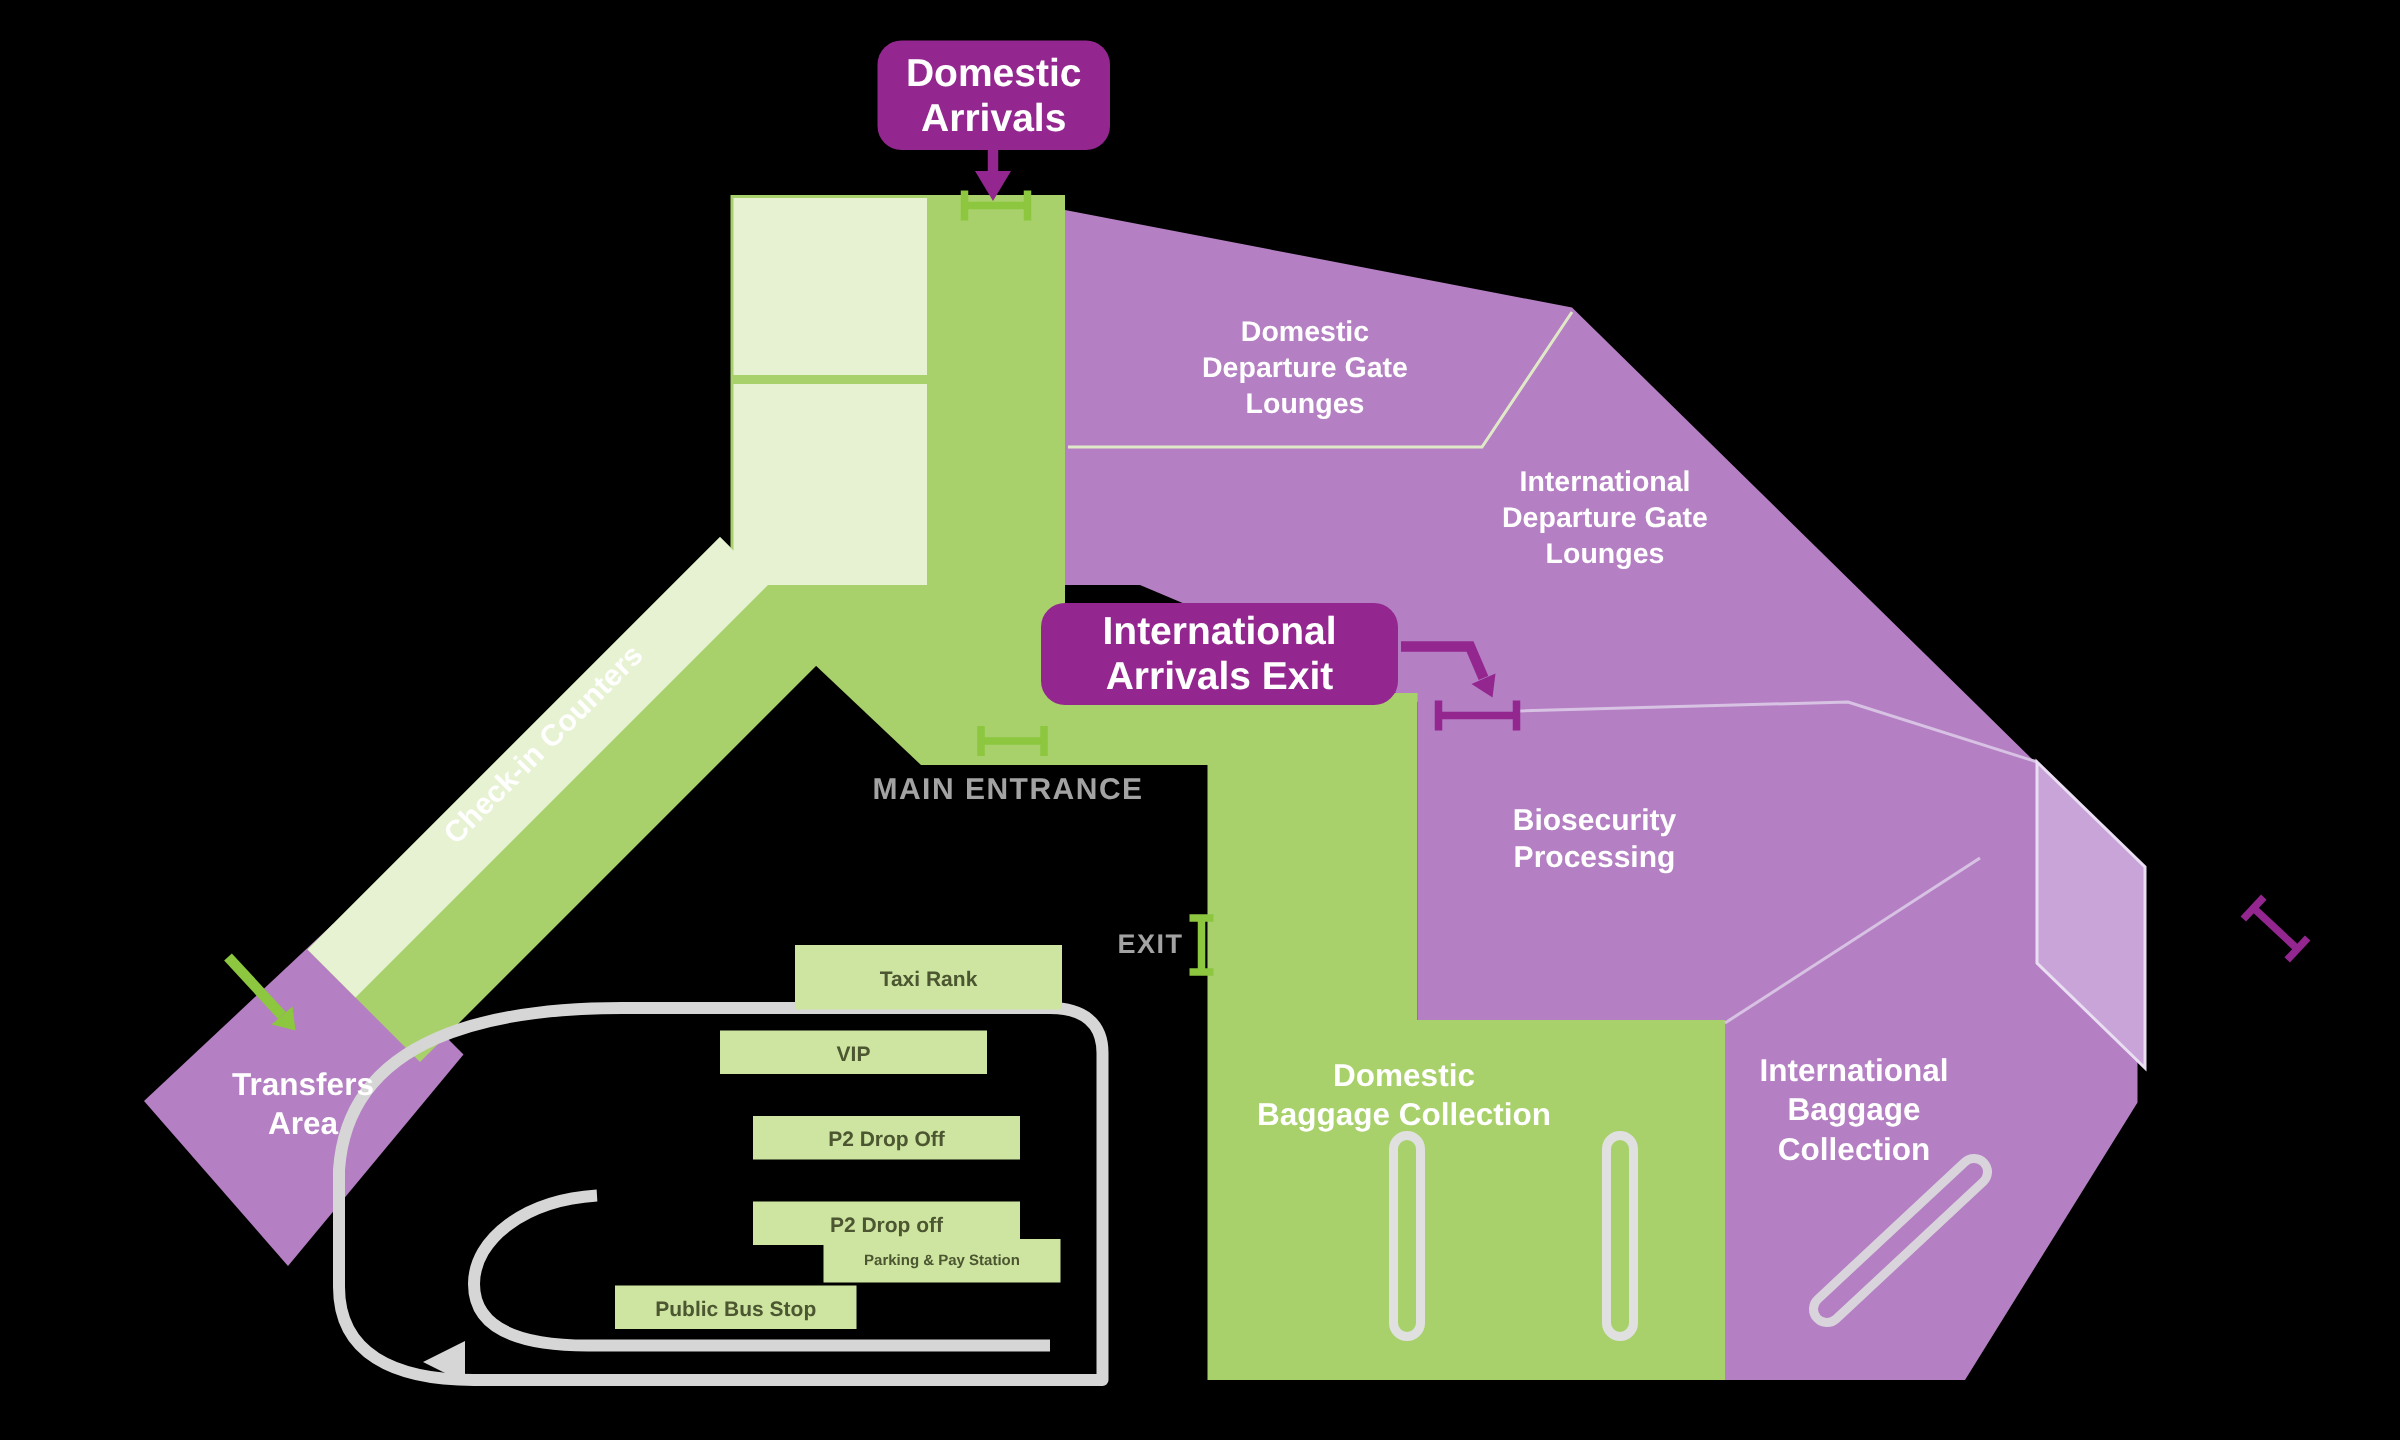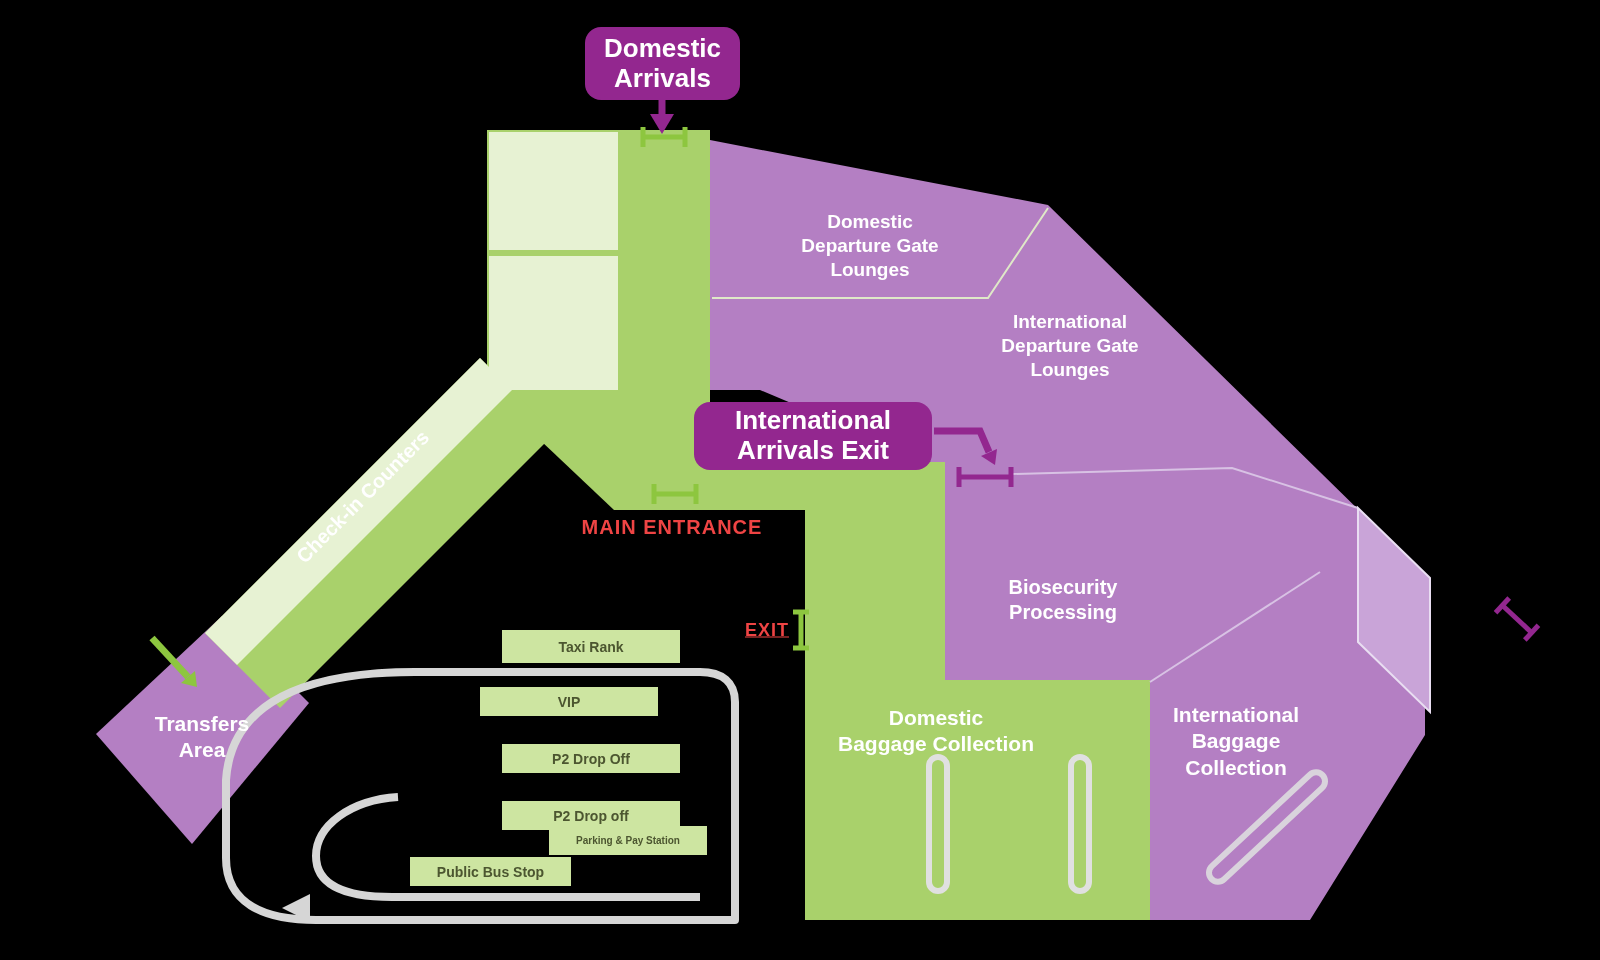--- a/index.html
+++ b/index.html
@@ -22,21 +22,21 @@
   }
   .stage svg{position:absolute;left:0;top:0;}
   .lbl{
     position:absolute;transform:translate(-50%,-50%);
     white-space:pre-line;text-align:center;line-height:1.25;
     font-weight:700;color:var(--white);pointer-events:none;
   }
   .lbl.rot45{transform:translate(-50%,-50%) rotate(-45deg);}
   .magenta-lbl{
     position:absolute;transform:translate(-50%,-50%);
-    color:#ef4444;font-weight:800;letter-spacing:1px;white-space:nowrap;
+    color:#a3a3a3;font-weight:800;letter-spacing:1px;white-space:nowrap;
   }
   .badge{
     position:absolute;background:var(--magenta);border-radius:16px;
     display:flex;align-items:center;justify-content:center;
     color:var(--white);font-weight:800;text-align:center;
     white-space:pre-line;line-height:1.15;
   }
   .jucy{
     position:absolute;background:var(--bright-green);border-radius:50%;
     display:flex;align-items:center;justify-content:center;
@@ -130,34 +130,34 @@
 Arrivals</div>
   <div class="badge" style="left:694px;top:402px;width:238px;height:68px;font-size:26px;">International
 Arrivals Exit</div>
 
   <div class="lbl" style="left:870px;top:246px;font-size:19px;">Domestic
 Departure Gate
 Lounges</div>
   <div class="lbl" style="left:1070px;top:346px;font-size:19px;">International
 Departure Gate
 Lounges</div>
-  <div class="lbl" style="left:1063px;top:600px;font-size:20px;">Biosecurity
+  <div class="lbl" style="left:1063px;top:560px;font-size:20px;">Biosecurity
 Processing</div>
   <div class="lbl" style="left:936px;top:731px;font-size:21px;">Domestic
 Baggage Collection</div>
   <div class="lbl" style="left:1236px;top:741px;font-size:21px;">International
 Baggage
 Collection</div>
   <div class="lbl" style="left:202px;top:737px;font-size:21px;">Transfers
 Area</div>
   <div class="lbl rot45" style="left:363px;top:497px;font-size:20px;white-space:nowrap;">Check-in Counters</div>
 
   <div class="magenta-lbl" style="left:672px;top:527px;font-size:20px;">MAIN ENTRANCE</div>
-  <div class="magenta-lbl" style="left:767px;top:630px;font-size:18px;text-decoration:underline;">EXIT</div>
+  <div class="magenta-lbl" style="left:767px;top:630px;font-size:18px;">EXIT</div>
 
-  <div class="curb" style="left:502px;top:630px;width:178px;height:33px;">Taxi Rank</div>
+  <div class="curb" style="left:530px;top:630px;width:178px;height:43px;">Taxi Rank</div>
   <div class="curb" style="left:480px;top:687px;width:178px;height:29px;">VIP</div>
   <div class="curb" style="left:502px;top:744px;width:178px;height:29px;">P2 Drop Off</div>
   <div class="curb" style="left:502px;top:801px;width:178px;height:29px;">P2 Drop off</div>
   <div class="curb" style="left:410px;top:857px;width:161px;height:29px;">Public Bus Stop</div>
   <div class="curb" style="left:549px;top:826px;width:158px;height:29px;font-size:10px;">Parking &amp; Pay Station</div>
 
 </div>
 
 </body></html>

